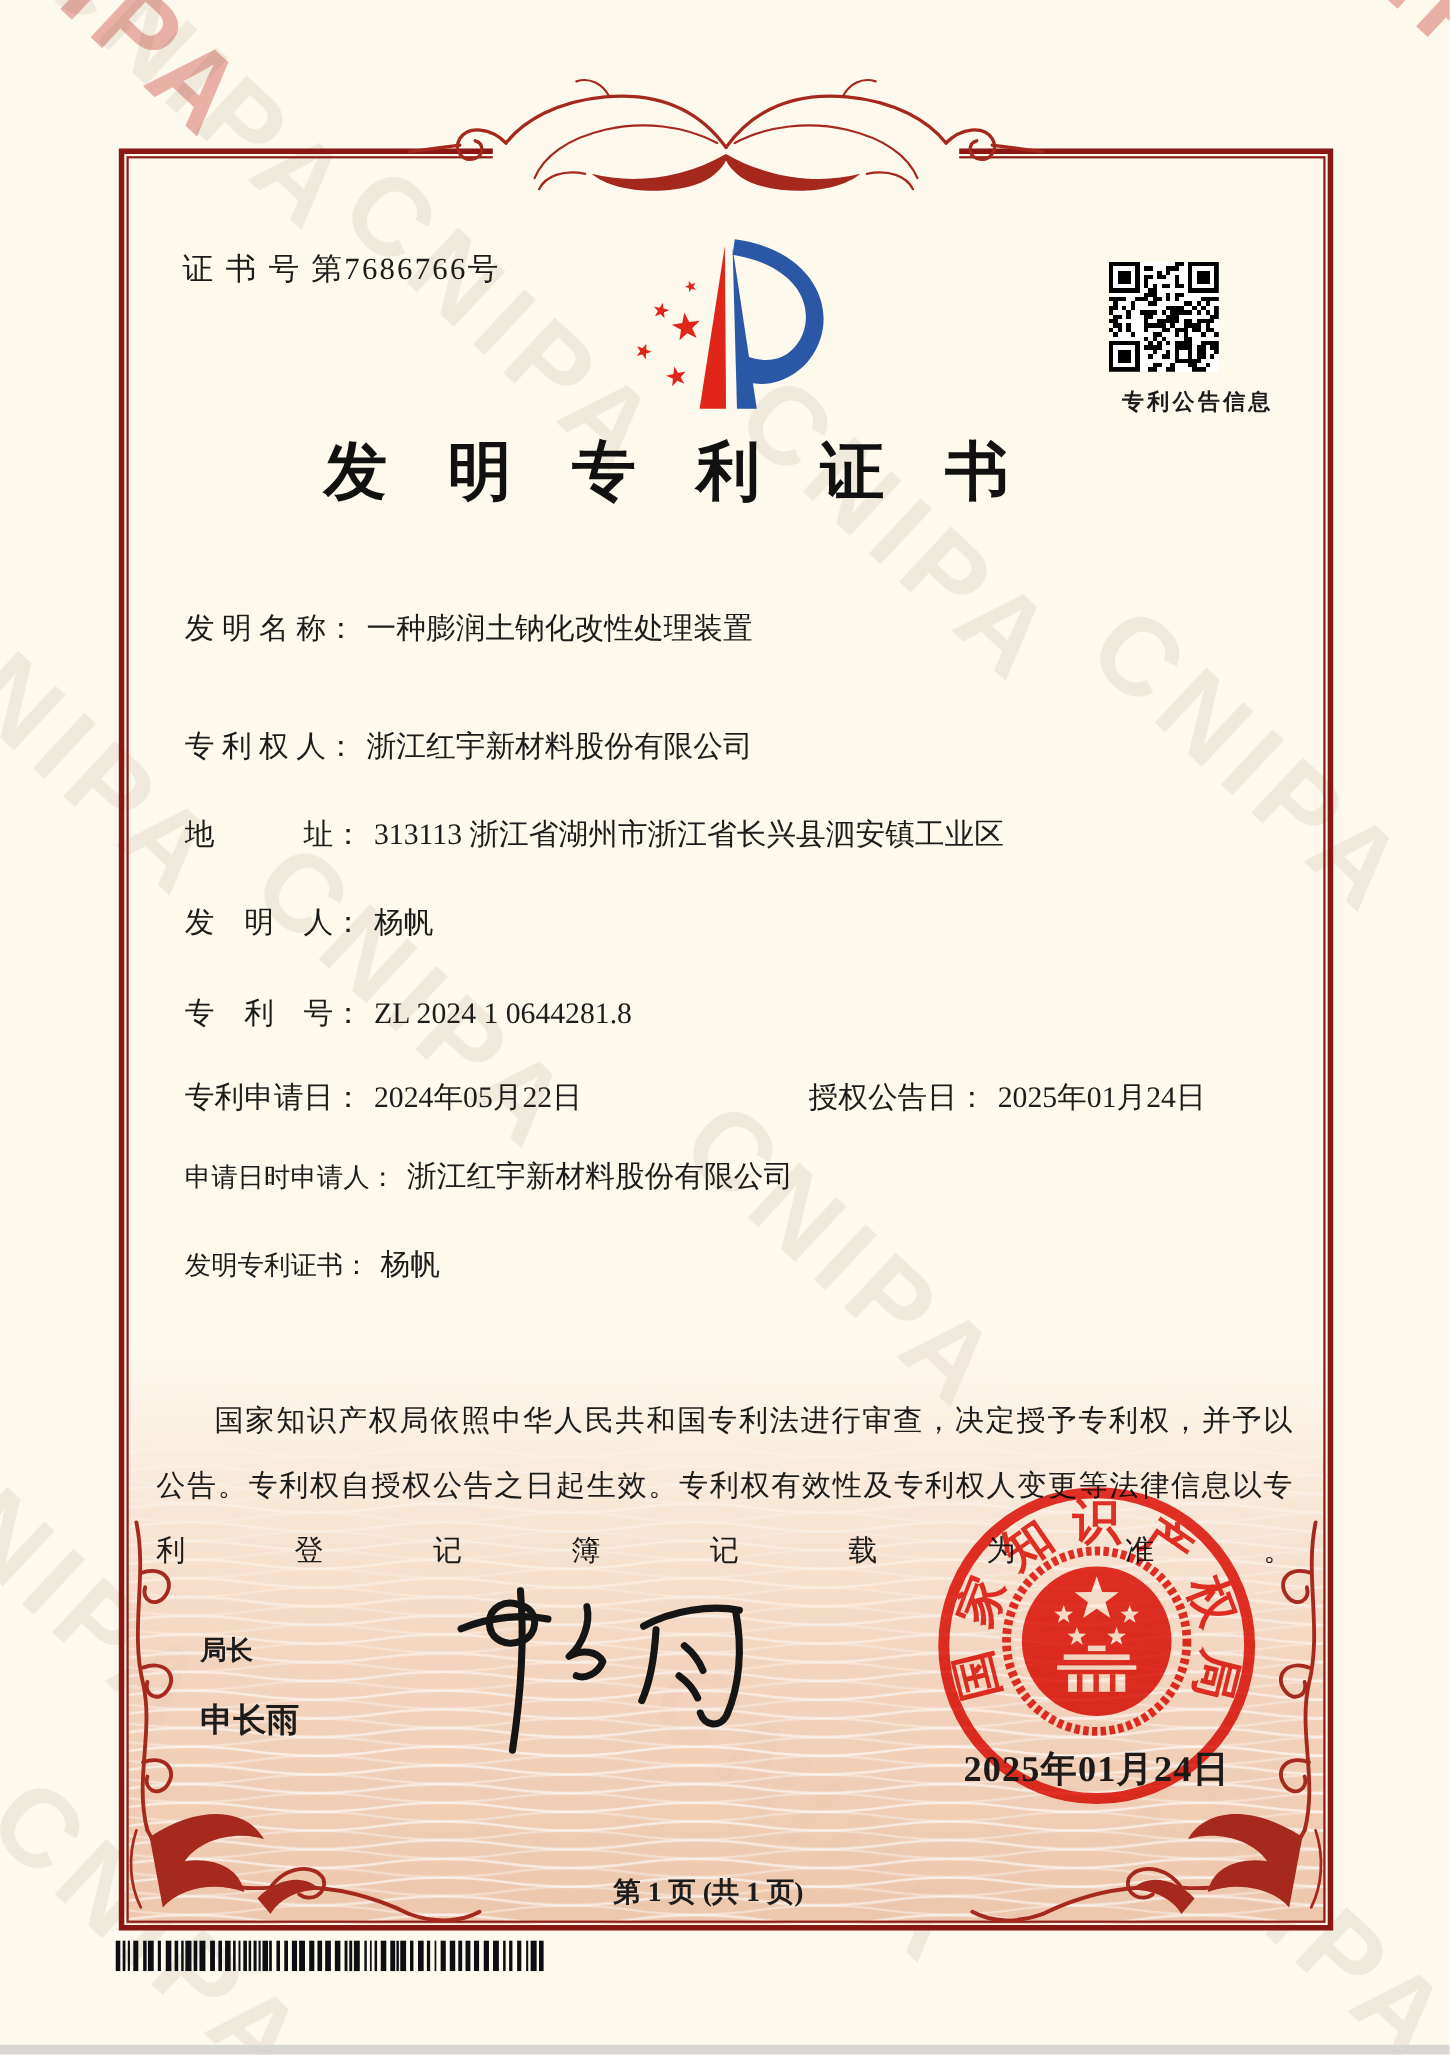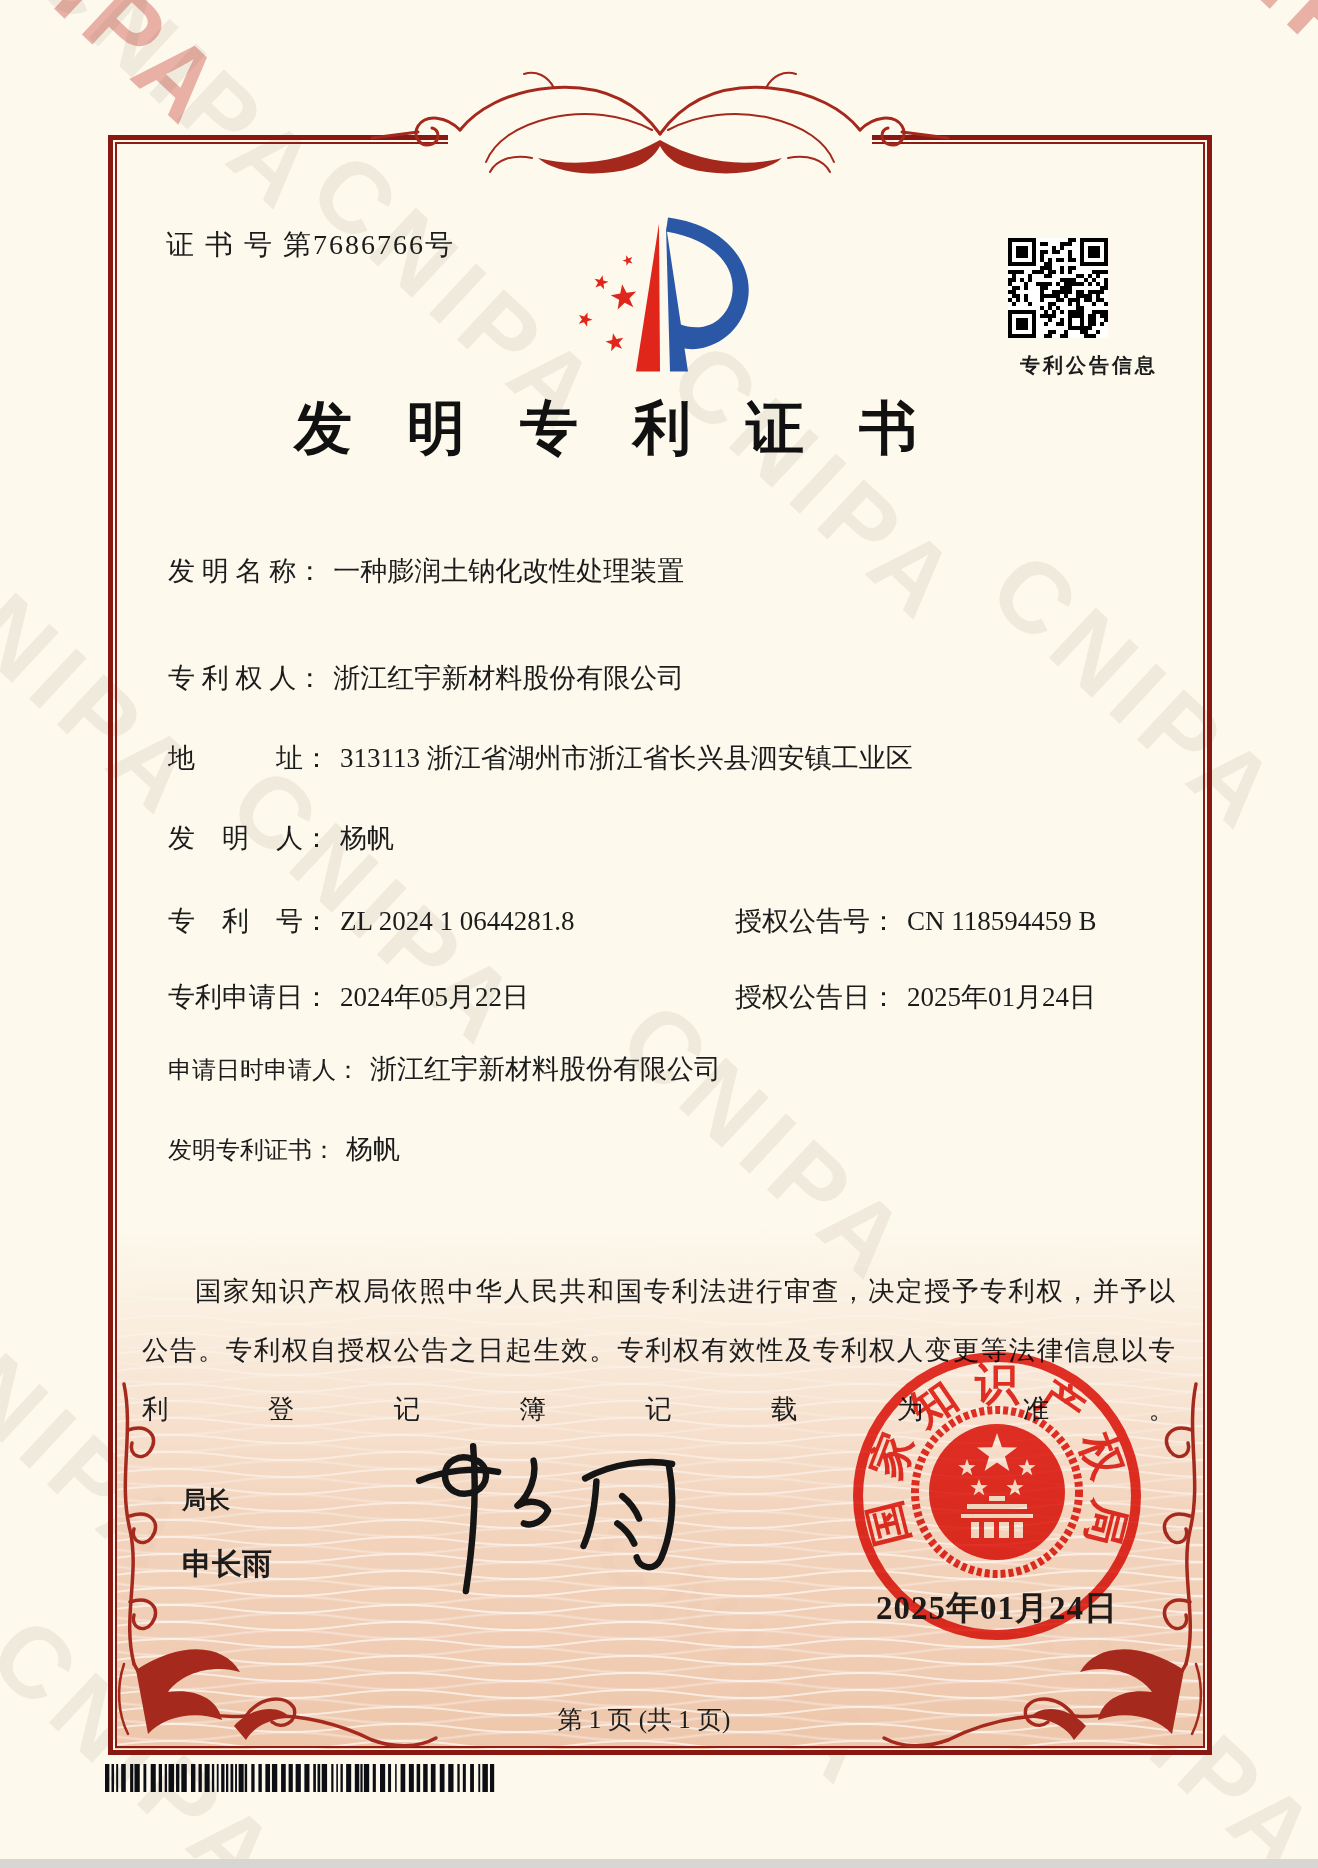--- a/index.html
+++ b/index.html
@@ -53,21 +53,21 @@
   
   .seal{position:absolute;z-index:6;left:853px;top:1352px;width:288px;height:288px;
         mix-blend-mode:multiply;opacity:.95;}
   .seal-ring{position:absolute;inset:0;border:10px solid #e5281e;border-radius:50%;}
   .seal-char{position:absolute;left:50%;top:50%;font-size:44px;font-weight:700;color:#e5281e;
              transform:translate(-50%,-50%) rotate(var(--a)) translateY(-112px);}
   .seal-emblem{position:absolute;left:56px;top:52px;width:176px;height:176px;}
   .seal-date{position:absolute;left:50%;top:234px;transform:translateX(-50%);font-size:33px;
              font-weight:700;color:#131313;white-space:nowrap;letter-spacing:1px;}
   .footer{position:absolute;z-index:5;left:644px;top:1703px;transform:translateX(-50%);
-          font-size:25px;white-space:nowrap;}
+          font-size:25px;white-space:nowrap;font-weight:bold;}
   .barcode{position:absolute;z-index:5;left:105px;top:1764px;width:392px;height:28px;}
   .bottom-strip{position:absolute;z-index:7;left:0;bottom:0;width:100%;height:9px;background:#d8d6d3;}
 </style>
 </head>
 <body>
 
 <div class="page">
 
   <div class="wm red wm1">CNIPA</div>
   <div class="wm red wm2">CNIPA</div>
@@ -388,23 +388,20 @@
   </div>
   <div class="row" style="left:168px;top:740px">
     <span class="lab">地　　　址：</span><span class="val">313113 浙江省湖州市浙江省长兴县泗安镇工业区</span>
   </div>
   <div class="row" style="left:168px;top:820px">
     <span class="lab">发　明　人：</span><span class="val">杨帆</span>
   </div>
   <div class="row" style="left:168px;top:903px">
     <span class="lab">专　利　号：</span><span class="val">ZL 2024 1 0644281.8</span>
   </div>
-  <div class="row" style="left:735px;top:903px">
-    <span class="lab">授权公告号：</span><span class="val">CN 118594459 B</span>
-  </div>
   <div class="row" style="left:168px;top:979px">
     <span class="lab">专利申请日：</span><span class="val">2024年05月22日</span>
   </div>
   <div class="row" style="left:735px;top:979px">
     <span class="lab">授权公告日：</span><span class="val">2025年01月24日</span>
   </div>
   <div class="row" style="left:168px;top:1051px">
     <span class="lab lab-sm">申请日时申请人：</span><span class="val">浙江红宇新材料股份有限公司</span>
   </div>
   <div class="row" style="left:168px;top:1131px">

